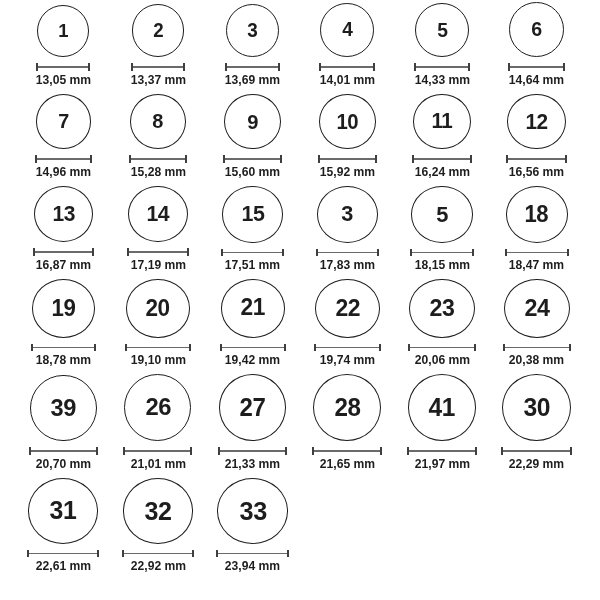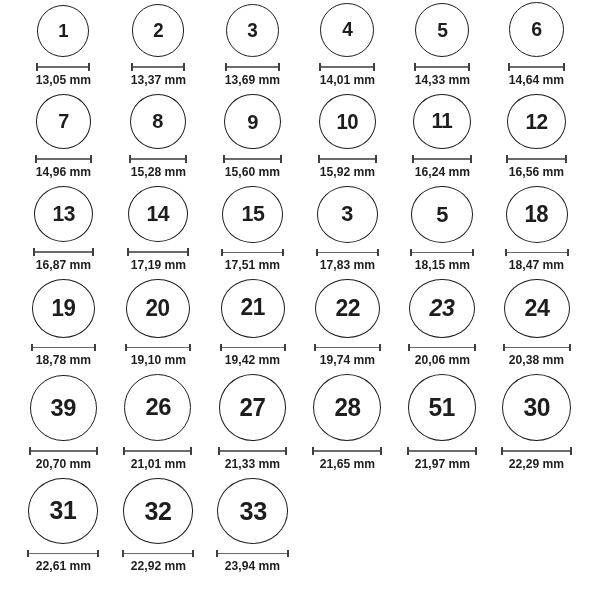--- a/index.html
+++ b/index.html
@@ -228,21 +228,21 @@
     <div class="label">19,42 mm</div>
   </div>
     <div class="cell">
     <div class="circle" style="width: 64.6px; height: 64.6px;">
       <span class="num" style="font-size: 23.9px;">22</span>
     </div>
     <div class="dim" style="width: 66.6px;"></div>
     <div class="label">19,74 mm</div>
   </div>
     <div class="cell">
-    <div class="circle" style="width: 65.2px; height: 65.2px; font-style: italic;">
+    <div class="circle" style="width: 65.2px; height: 65.2px;">
       <span class="num" style="font-size: 24.1px;">23</span>
     </div>
     <div class="dim" style="width: 67.2px;"></div>
     <div class="label">20,06 mm</div>
   </div>
     <div class="cell">
     <div class="circle" style="width: 65.8px; height: 65.8px;">
       <span class="num" style="font-size: 24.3px;">24</span>
     </div>
     <div class="dim" style="width: 67.8px;"></div>
@@ -271,21 +271,21 @@
   </div>
     <div class="cell">
     <div class="circle" style="width: 68.2px; height: 68.2px; text-align: right;">
       <span class="num" style="font-size: 25.2px;">28</span>
     </div>
     <div class="dim" style="width: 70.2px;"></div>
     <div class="label">21,65 mm</div>
   </div>
     <div class="cell">
     <div class="circle" style="width: 68.8px; height: 68.8px;">
-      <span class="num" style="font-size: 25.5px;">51</span>
+      <span class="num" style="font-size: 25.5px;">41</span>
     </div>
     <div class="dim" style="width: 70.8px;"></div>
     <div class="label">21,97 mm</div>
   </div>
     <div class="cell">
     <div class="circle" style="width: 69.4px; height: 69.4px;">
       <span class="num" style="font-size: 25.7px;">30</span>
     </div>
     <div class="dim" style="width: 71.4px;"></div>
     <div class="label">22,29 mm</div>

